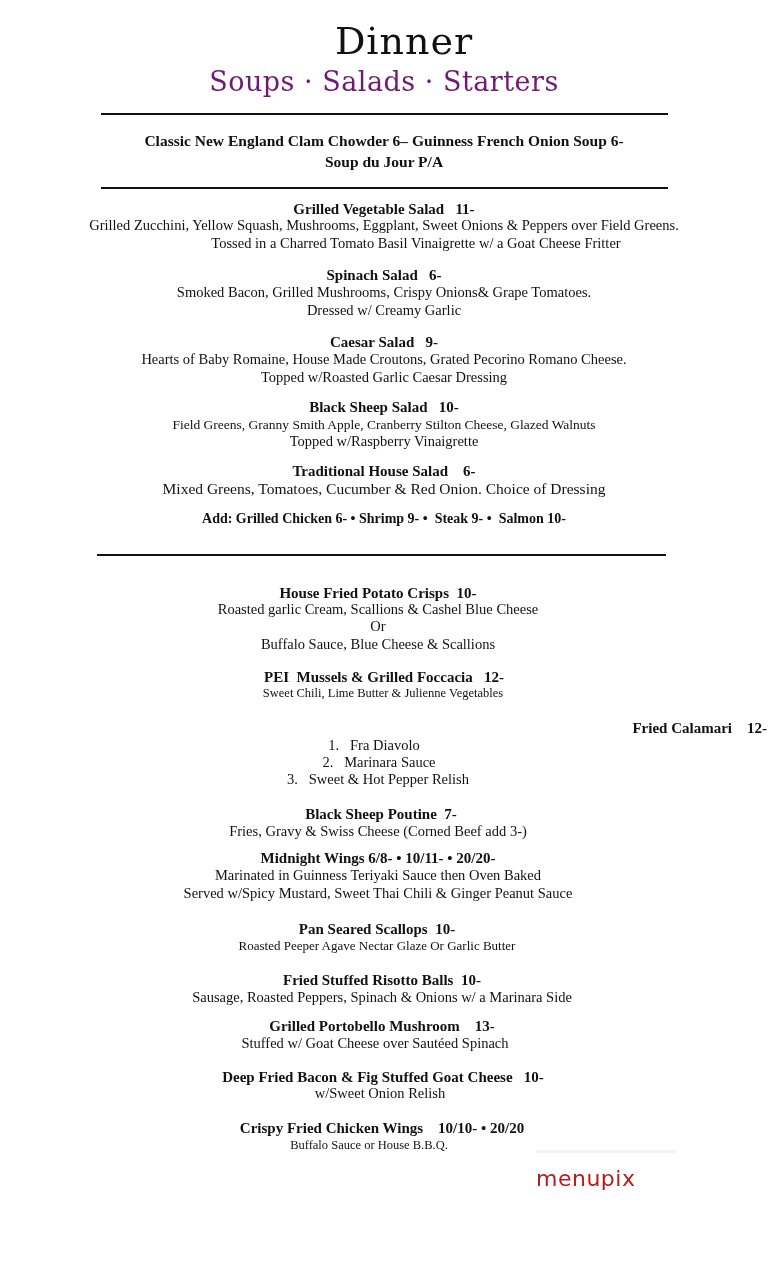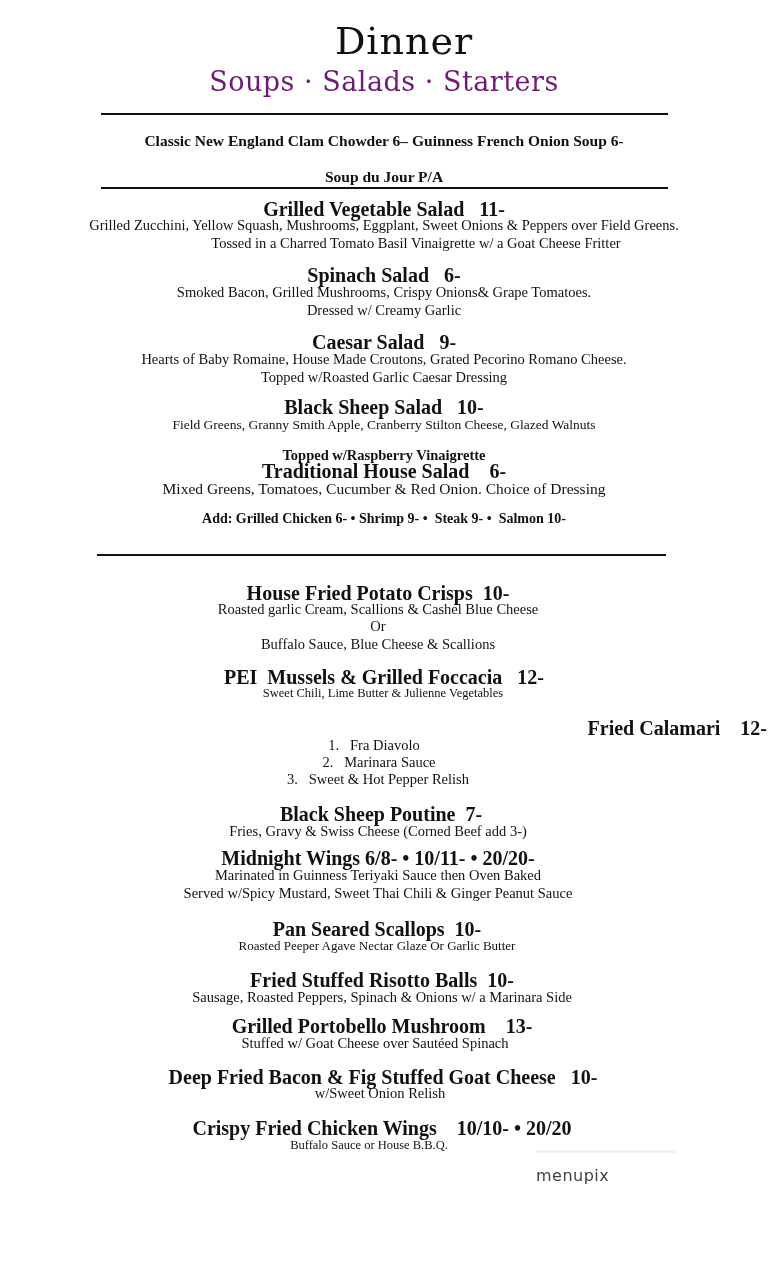--- a/index.html
+++ b/index.html
@@ -39,80 +39,80 @@
       height: 2px;
       background: #111;
     }
     .soups-line {
       font-weight: bold;
       font-size: 15.5px;
       line-height: 20px;
     }
     .item-name {
       font-weight: bold;
-      font-size: 20px;
+      font-size: 15px;
       line-height: 18px;
       white-space: pre;
     }
     .desc {
       font-size: 14.5px;
       line-height: 17.5px;
       white-space: pre;
     }
     .desc-sm {
       font-size: 12.5px;
       line-height: 16px;
       white-space: pre;
     }
     .watermark {
       position: absolute;
       left: 536px;
       top: 1166px;
       font-family: "DejaVu Sans", sans-serif;
-      font-size: 16px;
-      color: #404040;
+      font-size: 22px;
+      color: #b91c1c;
       letter-spacing: 0.5px;
     }
     .watermark-line {
       position: absolute;
       left: 536px;
       top: 1150px;
       width: 140px;
       height: 3px;
       background: #f2f2f2;
     }
   </style>
 </head>
 <body>
 
 <div class="abs title">Dinner</div>
 <div class="abs subtitle">Soups · Salads · Starters</div>
 
 <div class="rule" style="left:101px; width:567px; top:113px;"></div>
 
 <div class="abs soups-line" style="top:131px; left:0px;">Classic New England Clam Chowder  6–      Guinness French Onion Soup  6-</div>
-<div class="abs soups-line" style="top:152px; left:0px;margin-top:15px;">Soup du Jour P/A</div>
+<div class="abs soups-line" style="top:152px; left:0px;">Soup du Jour P/A</div>
 
 <div class="rule" style="left:101px; width:567px; top:187px;"></div>
 
 <div class="abs item-name" style="top:200px;">Grilled Vegetable Salad   11-</div>
 <div class="abs desc" style="top:217px;">Grilled Zucchini, Yellow Squash, Mushrooms, Eggplant, Sweet Onions &amp; Peppers over Field Greens.</div>
 <div class="abs desc" style="top:235px;padding-left:32px;">Tossed in a Charred Tomato Basil Vinaigrette w/ a Goat Cheese Fritter</div>
 
 <div class="abs item-name" style="top:266px;">Spinach Salad   6-</div>
 <div class="abs desc" style="top:284px;">Smoked Bacon, Grilled Mushrooms, Crispy Onions&amp; Grape Tomatoes.</div>
 <div class="abs desc" style="top:302px;">Dressed w/ Creamy Garlic</div>
 
 <div class="abs item-name" style="top:333px;">Caesar Salad   9-</div>
 <div class="abs desc" style="top:351px;">Hearts of Baby Romaine, House Made Croutons, Grated Pecorino Romano Cheese.</div>
 <div class="abs desc" style="top:369px;">Topped w/Roasted Garlic Caesar Dressing</div>
 
 <div class="abs item-name" style="top:398px;">Black Sheep Salad   10-</div>
 <div class="abs desc" style="top:416px; font-size:13.5px;">Field Greens, Granny Smith Apple, Cranberry Stilton Cheese, Glazed Walnuts</div>
-<div class="abs desc" style="top:447px;font-weight:bold;">Topped w/Raspberry Vinaigrette</div>
+<div class="abs desc" style="top:433px;">Topped w/Raspberry Vinaigrette</div>
 
 <div class="abs item-name" style="top:462px;">Traditional House Salad    6-</div>
 <div class="abs desc" style="top:480px; font-size:15.5px;">Mixed Greens, Tomatoes, Cucumber &amp; Red Onion. Choice of Dressing</div>
 
 <div class="abs item-name" style="top:510px; font-size:14px;">Add: Grilled Chicken 6- • Shrimp 9- •  Steak 9- •  Salmon 10-</div>
 
 <div class="rule" style="left:97px; width:569px; top:554px;"></div>
 
 <div class="abs item-name" style="top:584px; left:-6px;">House Fried Potato Crisps  10-</div>
 <div class="abs desc" style="top:601px; left:-6px;">Roasted garlic Cream, Scallions &amp; Cashel Blue Cheese</div>

